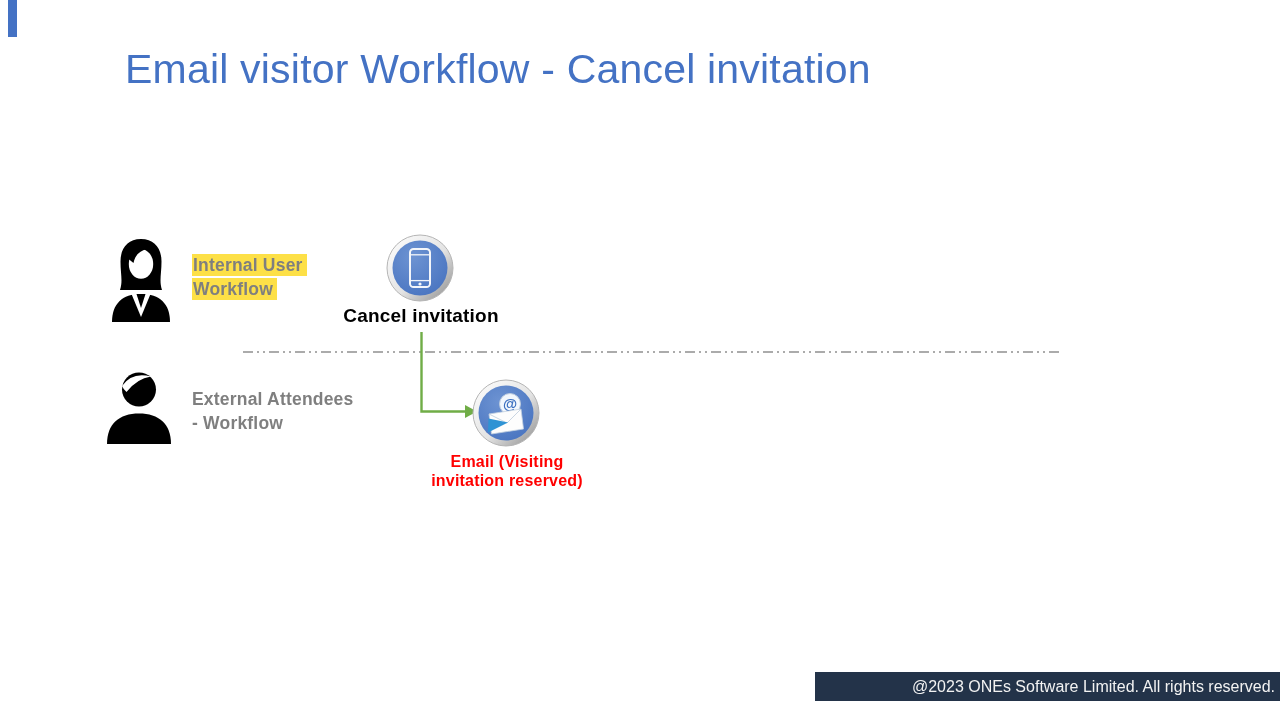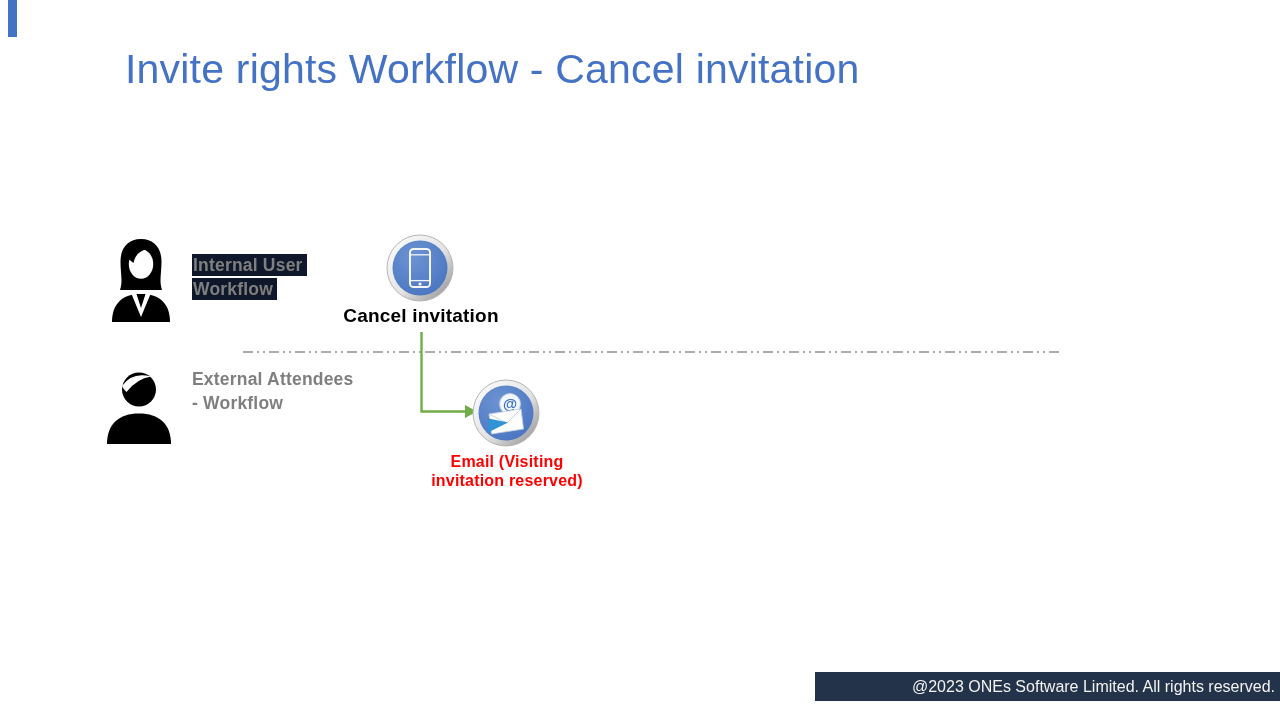--- a/index.html
+++ b/index.html
@@ -13,22 +13,22 @@
     font-size:41px;font-weight:300;letter-spacing:.2px;color:#4472C4;white-space:nowrap;
   }
   .icon-person{position:absolute;display:block;}
   .icon-woman{left:110px;top:238px;width:62px;height:84px;}
   .icon-man{left:106px;top:370px;width:66px;height:74px;}
   .lane-label{
     position:absolute;left:192px;font-size:17.5px;font-weight:bold;color:#7F7F7F;
     line-height:23.5px;letter-spacing:.2px;
   }
   .lane-label-internal{top:254px;}
-  .lane-label-external{top:368px;}
-  .hl{background:#0f172a;padding:1px 4px 1px 1px;}
+  .lane-label-external{top:388px;}
+  .hl{background:#fde047;padding:1px 4px 1px 1px;}
   .circle-btn{position:absolute;width:68px;height:68px;cursor:pointer;}
   .btn-phone{left:386px;top:234px;}
   .btn-email{left:472px;top:379px;}
   .step-label{
     position:absolute;text-align:center;font-weight:bold;
   }
   .label-cancel{
     left:328px;top:305px;width:186px;font-size:19px;color:#000000;letter-spacing:.2px;
   }
   .label-email{
@@ -48,21 +48,21 @@
     color:#F2F2F2;font-size:16px;line-height:29px;text-align:center;white-space:nowrap;
   }
 </style>
 </head>
 <body>
 
 <div class="slide">
 
   <div class="accent-bar"></div>
 
-  <h1 class="title">Invite rights Workflow - Cancel invitation</h1>
+  <h1 class="title">Email visitor Workflow - Cancel invitation</h1>
 
   <svg class="icon-person icon-woman" viewBox="0 0 62 84" aria-hidden="true">
     <path fill="#000000" d="M31 1 C17.5 1 10.5 10.5 10.5 23.5 C10.5 36 13 43 10 52 L52 52 C49 43 51.5 36 51.5 23.5 C51.5 10.5 44.5 1 31 1 Z"></path>
     <ellipse cx="31" cy="26" rx="12.2" ry="14.8" fill="#ffffff"></ellipse>
     <path fill="#000000" d="M18.5 21 C20 8.5 30 4 41 9.5 C32 12 25.5 15 23.5 25 Z"></path>
     <path fill="#000000" d="M23.5 47.5 L38.5 47.5 L37 52 L25 52 Z"></path>
     <path fill="#000000" d="M2 84 C2 66 12 56 31 56 C50 56 60 66 60 84 Z"></path>
     <path fill="#ffffff" d="M21.5 56 L31 79 L40.5 56 Z"></path>
     <path fill="#000000" d="M26.5 56 L31 70 L35.5 56 Z"></path>
   </svg>

